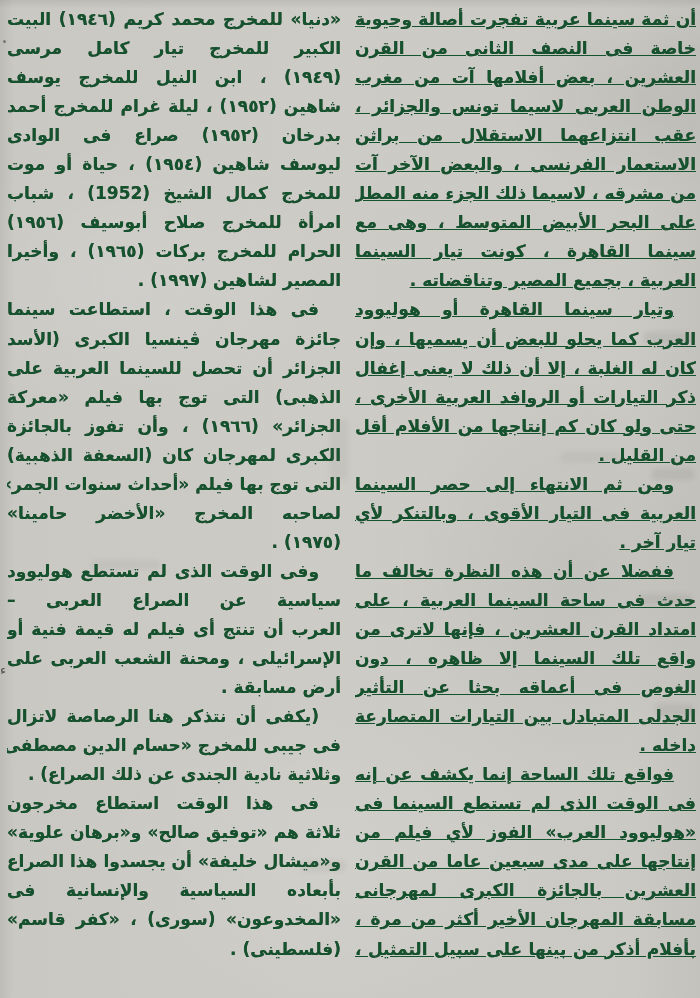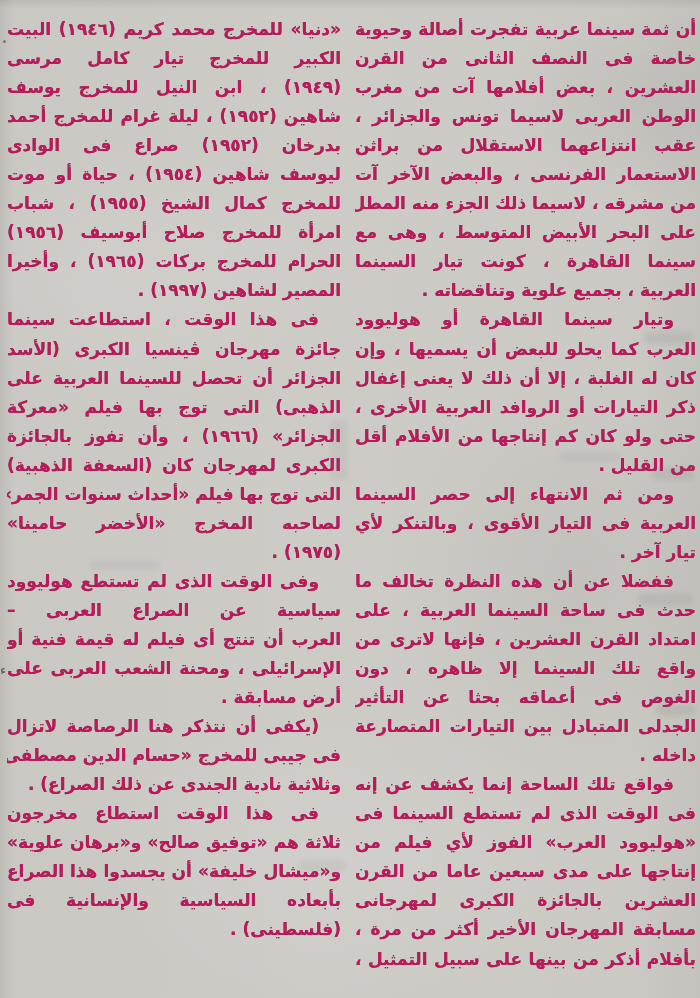--- a/index.html
+++ b/index.html
@@ -11,29 +11,29 @@
       radial-gradient(ellipse 320px 220px at 18% 28%, rgba(255,255,255,.10), transparent 65%),
       radial-gradient(ellipse 280px 320px at 82% 58%, rgba(0,0,0,.045), transparent 65%),
       radial-gradient(ellipse 420px 260px at 48% 86%, rgba(255,255,255,.08), transparent 60%),
       radial-gradient(ellipse 200px 150px at 92% 10%, rgba(0,0,0,.05), transparent 70%),
       linear-gradient(180deg, rgba(0,0,0,.07) 0px, rgba(0,0,0,0) 9px),
       linear-gradient(90deg, #bdbcb7 0, #c9c8c3 2%, #cccbc6 45%, #cac9c4 90%, #c3c2bd 100%);
     font-family:"DejaVu Sans", sans-serif;
   }
   .col{
     position:absolute;
-    top:15px;
+    top:5px;
     direction:rtl;
     font-weight:bold;
     font-size:17px;
     line-height:29.05px;
-    color:#be185d;
+    color:#14532d;
     text-shadow:0 0 .5px rgba(35,34,31,.65);
   }
-  .col-right{left:355px;width:341px;}
+  .col-right{left:355px;width:341px;text-decoration:underline;}
   .col-left{left:7px;width:334px;}
   .line{
     height:29.05px;
     overflow:hidden;
     text-align:justify;
     text-align-last:justify;
     text-justify:inter-word;
     white-space:nowrap;
   }
   .line.end{text-align-last:right;}
@@ -75,21 +75,21 @@
 <div class="col col-right">
     <div class="line">أن ثمة سينما عربية تفجرت أصالة وحيوية</div>
     <div class="line">خاصة فى النصف الثانى من القرن</div>
     <div class="line">العشرين ، بعض أفلامها آت من مغرب</div>
     <div class="line">الوطن العربى لاسيما تونس والجزائر ،</div>
     <div class="line">عقب انتزاعهما الاستقلال من براثن</div>
     <div class="line">الاستعمار الفرنسى ، والبعض الآخر آت</div>
     <div class="line">من مشرقه ، لاسيما ذلك الجزء منه المطل</div>
     <div class="line">على البحر الأبيض المتوسط ، وهى مع</div>
     <div class="line">سينما القاهرة ، كونت تيار السينما</div>
-    <div class="line end">العربية ، بجميع علوية وتناقضاته .</div>
+    <div class="line end">العربية ، بجميع المصير وتناقضاته .</div>
     <div class="line indent">وتيار سينما القاهرة أو هوليوود</div>
     <div class="line">العرب كما يحلو للبعض أن يسميها ، وإن</div>
     <div class="line">كان له الغلبة ، إلا أن ذلك لا يعنى إغفال</div>
     <div class="line">ذكر التيارات أو الروافد العربية الأخرى ،</div>
     <div class="line">حتى ولو كان كم إنتاجها من الأفلام أقل</div>
     <div class="line end">من القليل .</div>
     <div class="line indent">ومن ثم الانتهاء إلى حصر السينما</div>
     <div class="line">العربية فى التيار الأقوى ، وبالتنكر لأي</div>
     <div class="line end">تيار آخر .</div>
     <div class="line indent">ففضلا عن أن هذه النظرة تخالف ما</div>
@@ -108,21 +108,21 @@
     <div class="line">بأفلام أذكر من بينها على سبيل التمثيل ،</div>
   </div>
 
 <div class="col col-left">
     <div class="line">«دنيا» للمخرج محمد كريم (١٩٤٦) البيت</div>
     <div class="line">الكبير للمخرج تيار كامل مرسى</div>
     <div class="line">(١٩٤٩) ، ابن النيل للمخرج يوسف</div>
     <div class="line">شاهين (١٩٥٢) ، ليلة غرام للمخرج أحمد</div>
     <div class="line">بدرخان (١٩٥٢) صراع فى الوادى</div>
     <div class="line">ليوسف شاهين (١٩٥٤) ، حياة أو موت</div>
-    <div class="line">للمخرج كمال الشيخ (١٩٥٥) ، شباب</div>
+    <div class="line">للمخرج كمال الشيخ (1952) ، شباب</div>
     <div class="line">امرأة للمخرج صلاح أبوسيف (١٩٥٦)</div>
     <div class="line">الحرام للمخرج بركات (١٩٦٥) ، وأخيرا</div>
     <div class="line end">المصير لشاهين (١٩٩٧) .</div>
     <div class="line indent">فى هذا الوقت ، استطاعت سينما</div>
     <div class="line">جائزة مهرجان ڤينسيا الكبرى (الأسد</div>
     <div class="line">الجزائر أن تحصل للسينما العربية على</div>
     <div class="line">الذهبى) التى توج بها فيلم «معركة</div>
     <div class="line">الجزائر» (١٩٦٦) ، وأن تفوز بالجائزة</div>
     <div class="line">الكبرى لمهرجان كان (السعفة الذهبية)</div>
     <div class="line">التى توج بها فيلم «أحداث سنوات الجمر»</div>
@@ -133,20 +133,21 @@
     <div class="line">العرب أن تنتج أى فيلم له قيمة فنية أو</div>
     <div class="line">الإسرائيلى ، ومحنة الشعب العربى على</div>
     <div class="line end">أرض مسابقة .</div>
     <div class="line indent">(يكفى أن نتذكر هنا الرصاصة لاتزال</div>
     <div class="line">فى جيبى للمخرج «حسام الدين مصطفى»</div>
     <div class="line end">وثلاثية نادية الجندى عن ذلك الصراع) .</div>
     <div class="line indent">فى هذا الوقت استطاع مخرجون</div>
     <div class="line">ثلاثة هم «توفيق صالح» و«برهان علوية»</div>
     <div class="line">و«ميشال خليفة» أن يجسدوا هذا الصراع</div>
     <div class="line">بأبعاده السياسية والإنسانية فى</div>
+    <div class="line">«المخدوعون» (سورى) ، «كفر قاسم»</div>
     <div class="line end">(فلسطينى) .</div>
   </div>
 
 <div class="smudge g1"></div>
 <div class="smudge g2"></div>
 <div class="smudge g3"></div>
 <div class="smudge g4"></div>
 <div class="smudge g5"></div>
 <div class="smudge g6"></div>
 <div class="smudge g7"></div>

